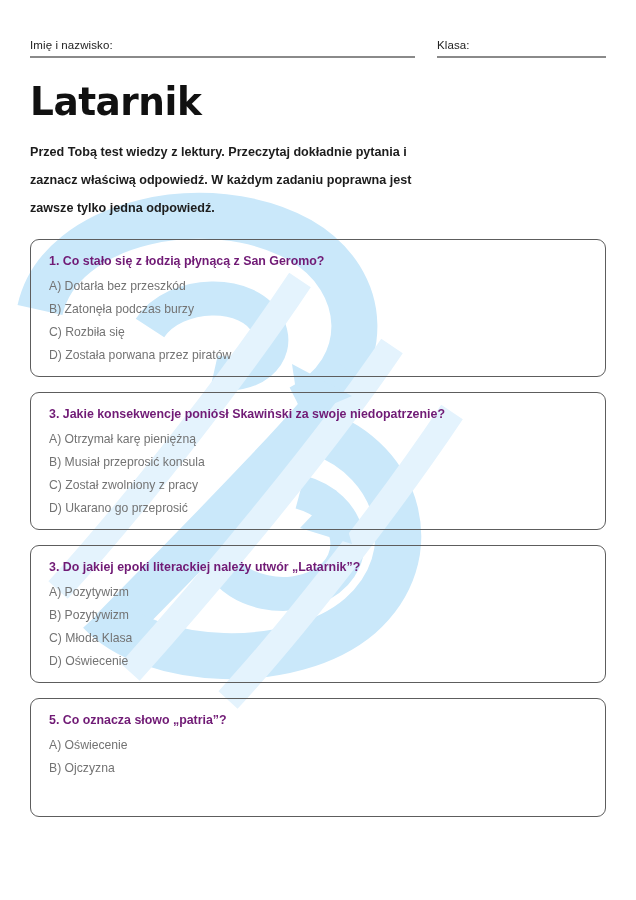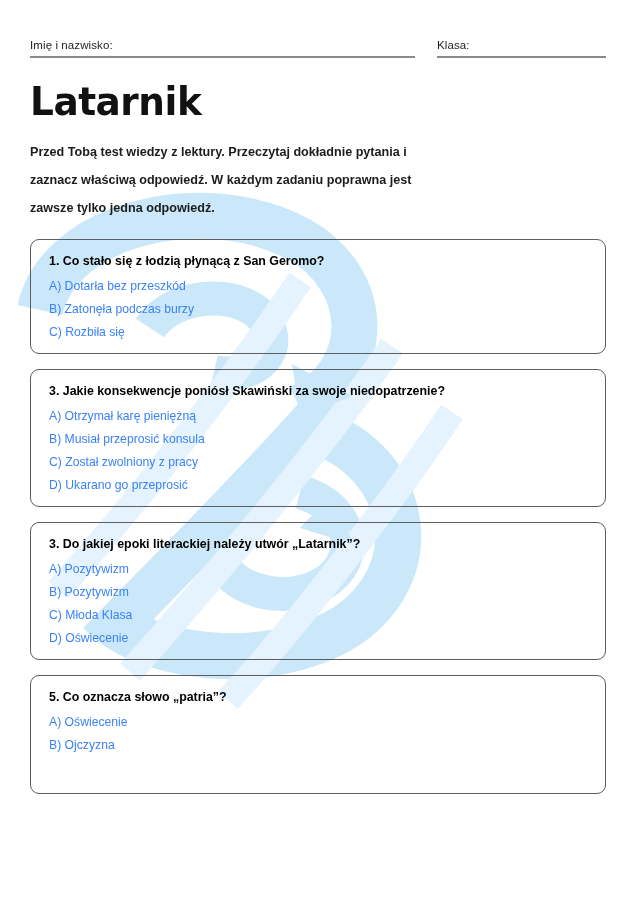--- a/index.html
+++ b/index.html
@@ -93,28 +93,28 @@
     background: transparent;
     padding: 13px 16px 13px 18px;
     margin-bottom: 15px;
     box-sizing: border-box;
   }
   .qbox.last { padding-bottom: 40px; }
 
   .qtext {
     font-size: 12.4px;
     font-weight: 700;
-    color: #000000;
+    color: #701a75;
     line-height: 16px;
     margin-bottom: 9px;
   }
   .answer {
     font-size: 12.2px;
     font-weight: 400;
-    color: #3b82f6;
+    color: #737373;
     line-height: 16px;
     margin-bottom: 7px;
   }
   .answer:last-child { margin-bottom: 0; }
 </style>
 </head>
 <body>
 
 <div class="watermark">
   <svg viewBox="0 0 636 560" xmlns="http://www.w3.org/2000/svg" aria-hidden="true">
@@ -161,20 +161,21 @@
 
   <div class="intro">Przed Tobą test wiedzy z lektury. Przeczytaj dokładnie pytania i zaznacz właściwą odpowiedź. W każdym zadaniu poprawna jest zawsze tylko jedna odpowiedź.</div>
 
   <div class="questions">
 
     <div class="qbox">
       <div class="qtext">1. Co stało się z łodzią płynącą z San Geromo?</div>
       <div class="answer">A) Dotarła bez przeszkód</div>
       <div class="answer">B) Zatonęła podczas burzy</div>
       <div class="answer">C) Rozbiła się</div>
+      <div class="answer">D) Została porwana przez piratów</div>
     </div>
 
 
     <div class="qbox">
       <div class="qtext">3. Jakie konsekwencje poniósł Skawiński za swoje niedopatrzenie?</div>
       <div class="answer">A) Otrzymał karę pieniężną</div>
       <div class="answer">B) Musiał przeprosić konsula</div>
       <div class="answer">C) Został zwolniony z pracy</div>
       <div class="answer">D) Ukarano go przeprosić</div>
     </div>

